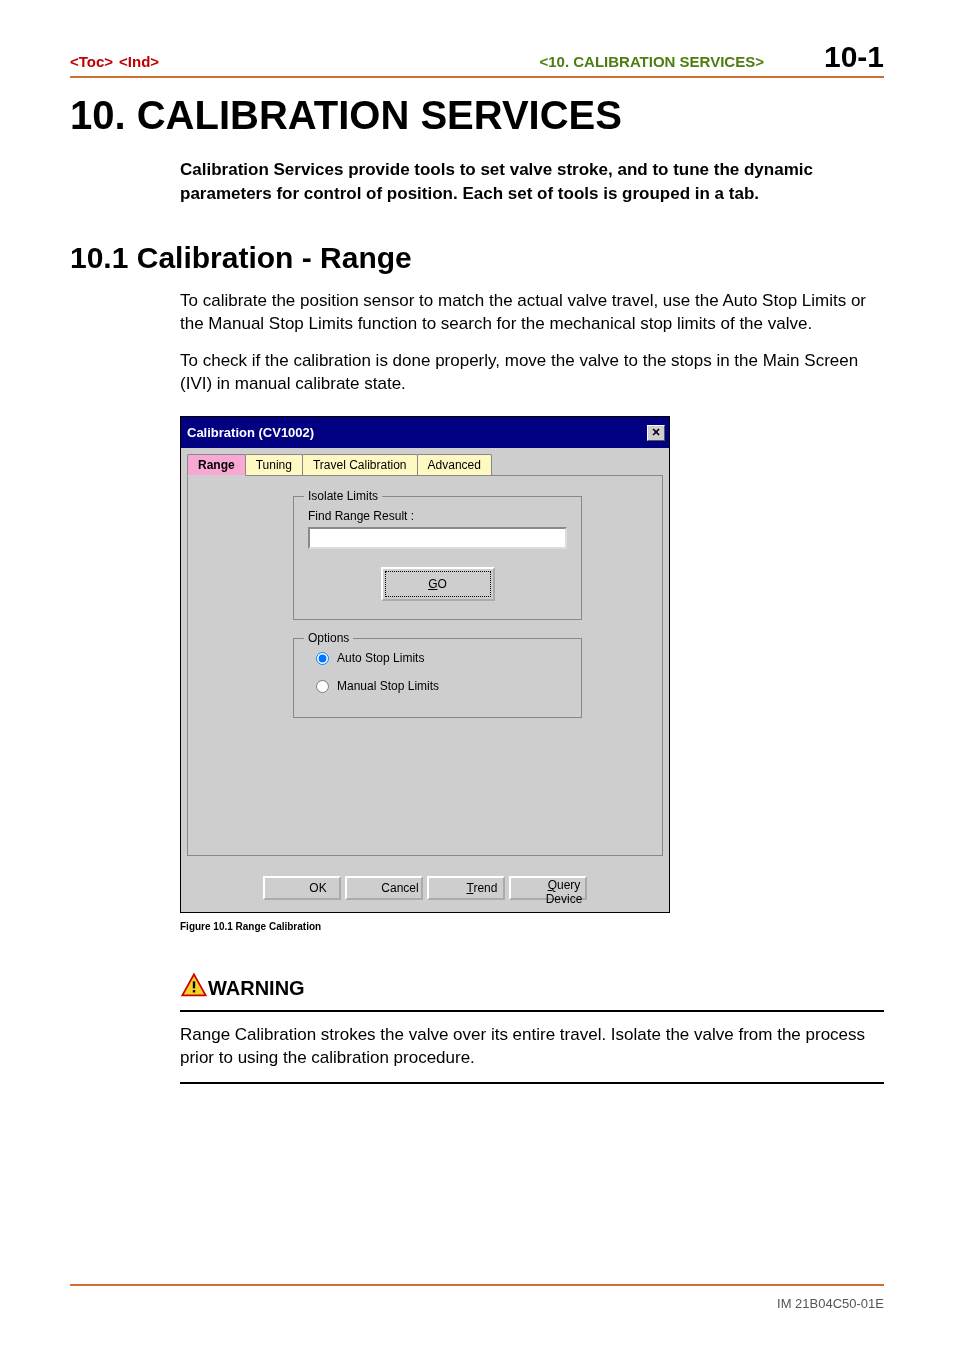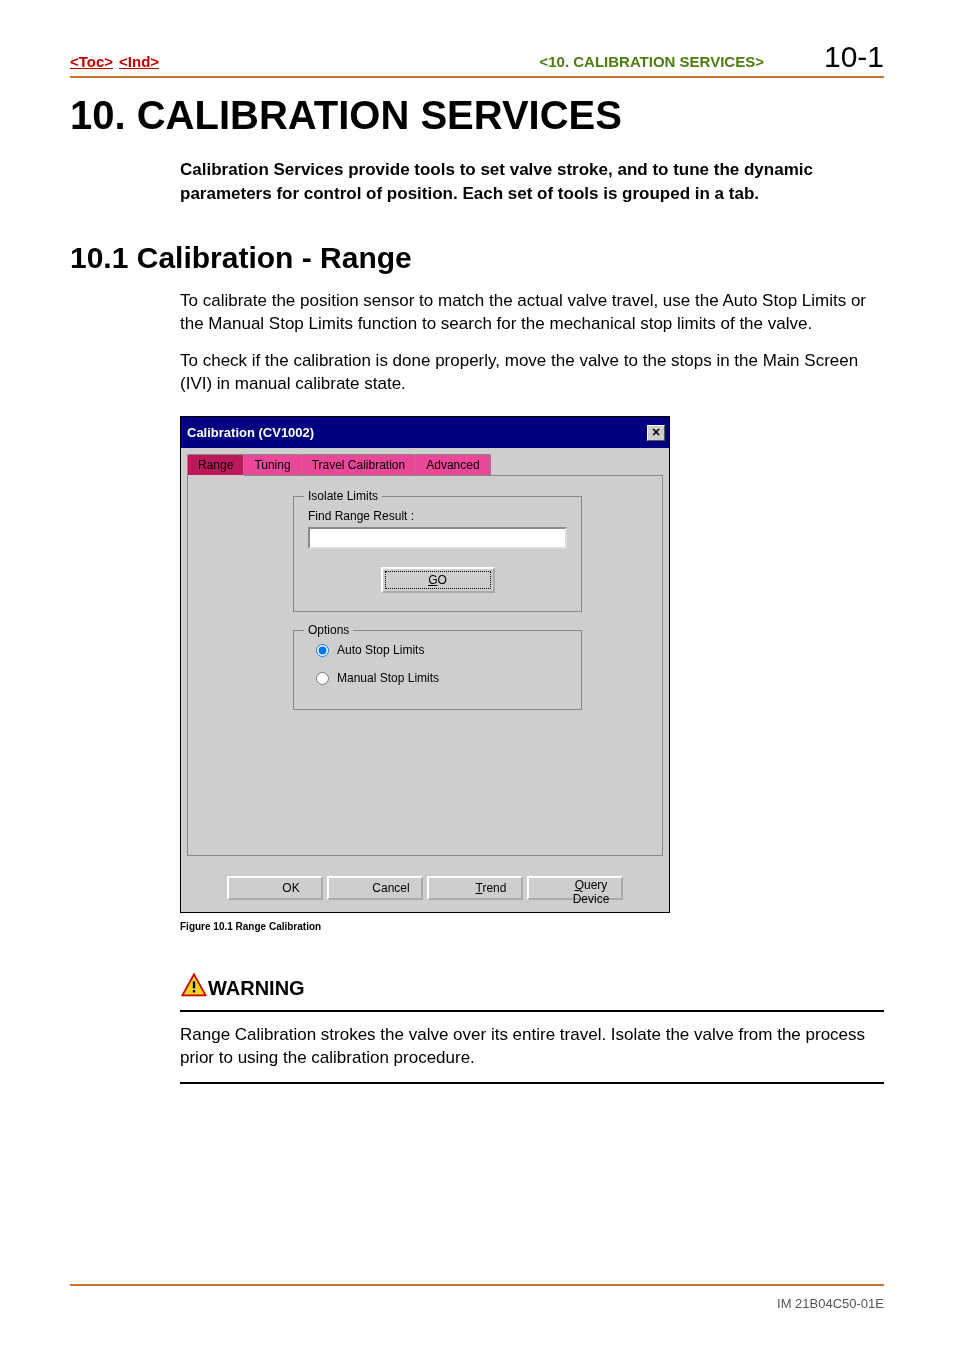--- a/index.html
+++ b/index.html
@@ -1,50 +1,50 @@
 <!DOCTYPE html>
 <html><head>
   <meta charset="utf-8">
   <style>
     * { margin: 0; padding: 0; box-sizing: border-box; }
     body { font-family: Arial, Helvetica, sans-serif; background: #fff; width: 954px; margin: 0 auto; }
     .page { padding: 40px 70px; }
     .top-bar { display: flex; justify-content: space-between; align-items: baseline; border-bottom: 2px solid #d07030; padding-bottom: 2px; margin-bottom: 15px; }
     .top-left { display: flex; gap: 6px; }
-    .top-link { color: #c00000; font-weight: bold; font-size: 15px; text-decoration: underline; }
+    .top-link { color: #c00000; font-weight: bold; font-size: 15px; }
     .top-right { display: flex; align-items: baseline; gap: 60px; }
     .top-section { color: #4d7c0f; font-weight: bold; font-size: 15px; }
-    .page-num { font-size: 30px; font-weight: normal; }
+    .page-num { font-size: 30px; font-weight: bold; }
     .main-title { font-size: 40px; font-weight: bold; margin: 10px 0 20px 0; }
     .intro { font-weight: bold; font-size: 17px; line-height: 1.4; margin-left: 110px; margin-bottom: 35px; }
     .sub-title { font-size: 30px; font-weight: bold; margin-bottom: 15px; }
     .body-text { font-size: 17px; line-height: 1.35; margin-left: 110px; margin-bottom: 15px; }
     .dialog-wrap { margin-left: 110px; margin-top: 20px; }
     .dialog { width: 490px; border: 1px solid #000; background: #cecece; font-family: "MS Sans Serif", Tahoma, sans-serif; font-size: 12px; }
     .titlebar { background: #000080; color: #fff; font-weight: bold; padding: 3px 4px 3px 6px; display: flex; justify-content: space-between; align-items: center; height: 31px; }
     .titlebar-text { font-size: 13px; }
     .close-btn { background: #cecece; border: 1px solid #fff; border-right-color: #555; border-bottom-color: #555; width: 18px; height: 16px; font-size: 11px; line-height: 13px; text-align: center; color: #000; font-family: Arial; font-weight: bold; }
     .tab-area { padding: 6px 6px 10px 6px; }
     .tabs { display: flex; border-bottom: 1px solid #888; }
-    .tab { padding: 3px 10px; border: 1px solid #888; border-bottom: none; background: #ec4899; font-size: 12px; border-top-left-radius: 2px; border-top-right-radius: 2px; margin-right: -1px; }
-    .tab.active { background: #be185d; border-bottom: 1px solid #cecece; margin-bottom: -1px; z-index: 1; position: relative; }
+    .tab { padding: 3px 10px; border: 1px solid #888; border-bottom: none; background: #fef9c3; font-size: 12px; border-top-left-radius: 2px; border-top-right-radius: 2px; margin-right: -1px; }
+    .tab.active { background: #f9a8d4; border-bottom: 1px solid #cecece; margin-bottom: -1px; z-index: 1; position: relative; font-weight: bold; }
     .tab-content { border: 1px solid #888; border-top: none; padding: 20px 80px 60px 105px; min-height: 380px; background: #cecece; }
     .group-box { border: 1px solid #888; padding: 12px 14px 18px 14px; position: relative; margin-bottom: 18px; }
     .group-legend { position: absolute; top: -8px; left: 10px; background: #cecece; padding: 0 4px; font-size: 12px; }
     .label { font-size: 12px; margin-bottom: 4px; display: block; }
     .text-input { width: 100%; height: 22px; background: #fff; border: 2px inset #ddd; margin-bottom: 18px; font-size: 12px; padding: 0 4px; }
     .go-btn-wrap { text-align: center; }
-    .go-btn { width: 114px; height: 26px; background: #cecece; border: 2px outset #fff; outline: 1px dotted #000; outline-offset: -5px; font-size: 12px; cursor: pointer; }
+    .go-btn { width: 114px; height: 34px; background: #cecece; border: 2px outset #fff; outline: 1px dotted #000; outline-offset: -5px; font-size: 12px; cursor: pointer; }
     .go-btn .u { text-decoration: underline; }
     .options-box { border: 1px solid #888; padding: 12px 14px 24px 14px; position: relative; }
     .radio-row { display: flex; align-items: center; margin-bottom: 14px; font-size: 12px; }
     .radio-row:last-child { margin-bottom: 0; }
     .radio { width: 13px; height: 13px; margin-right: 8px; margin-left: 8px; }
     .button-row { display: flex; justify-content: center; gap: 4px; padding: 10px 0 12px 0; }
-    .dlg-btn { width: 96px; height: 24px; background: #cecece; border: 2px outset #fff; font-size: 12px; cursor: pointer; padding-left: 32px; }
+    .dlg-btn { width: 78px; height: 24px; background: #cecece; border: 2px outset #fff; font-size: 12px; cursor: pointer; padding-left: 32px; }
     .dlg-btn .u { text-decoration: underline; }
     .figcap { font-weight: bold; font-size: 10px; margin: 8px 0 0 0; }
     .warning-block { margin-left: 110px; margin-top: 40px; }
     .warning-head { display: flex; align-items: center; gap: 0; margin-bottom: 6px; }
     .warn-icon svg { width: 28px; height: 28px; }
     .warning-title { font-size: 20px; font-weight: bold; }
     .hr-heavy { border: none; border-top: 2px solid #000; margin: 4px 0 12px 0; }
     .warning-text { font-size: 17px; line-height: 1.35; margin-bottom: 12px; }
     .footer { margin-top: 200px; border-top: 2px solid #d07030; padding-top: 10px; text-align: right; font-size: 13px; color: #555; }
   </style>

